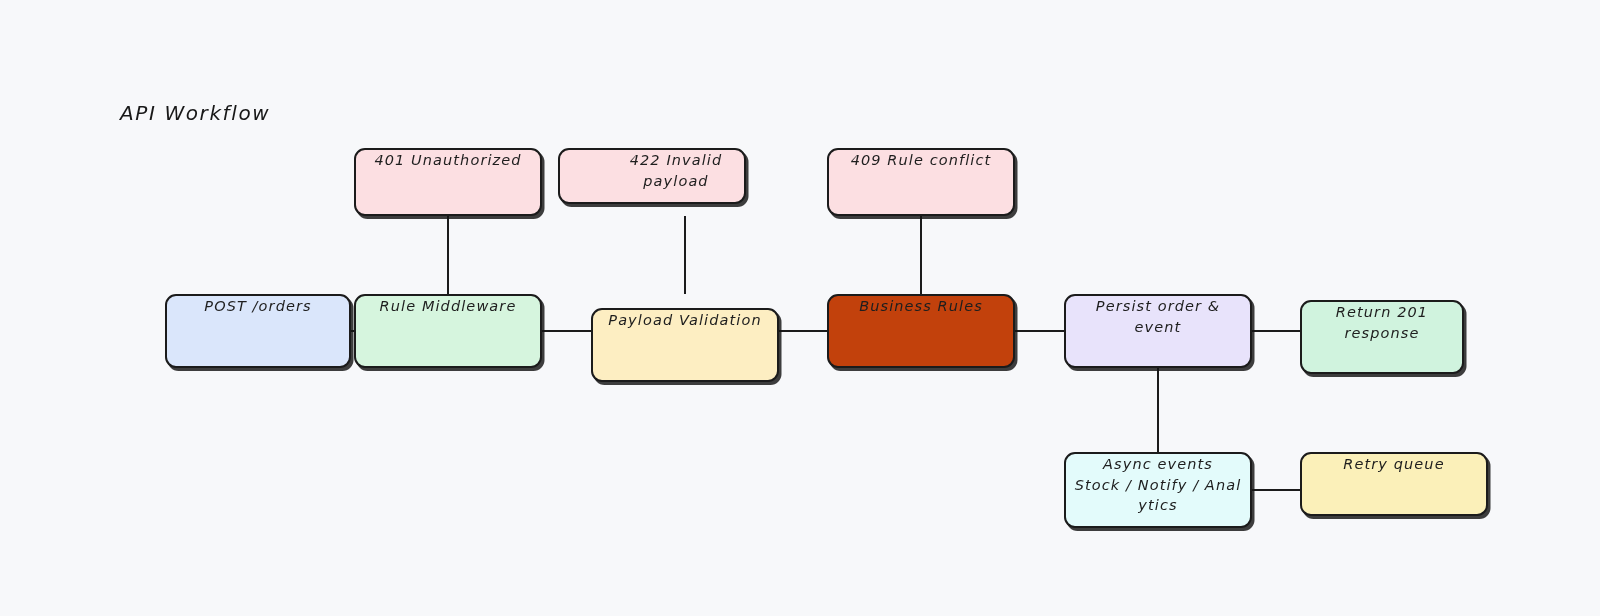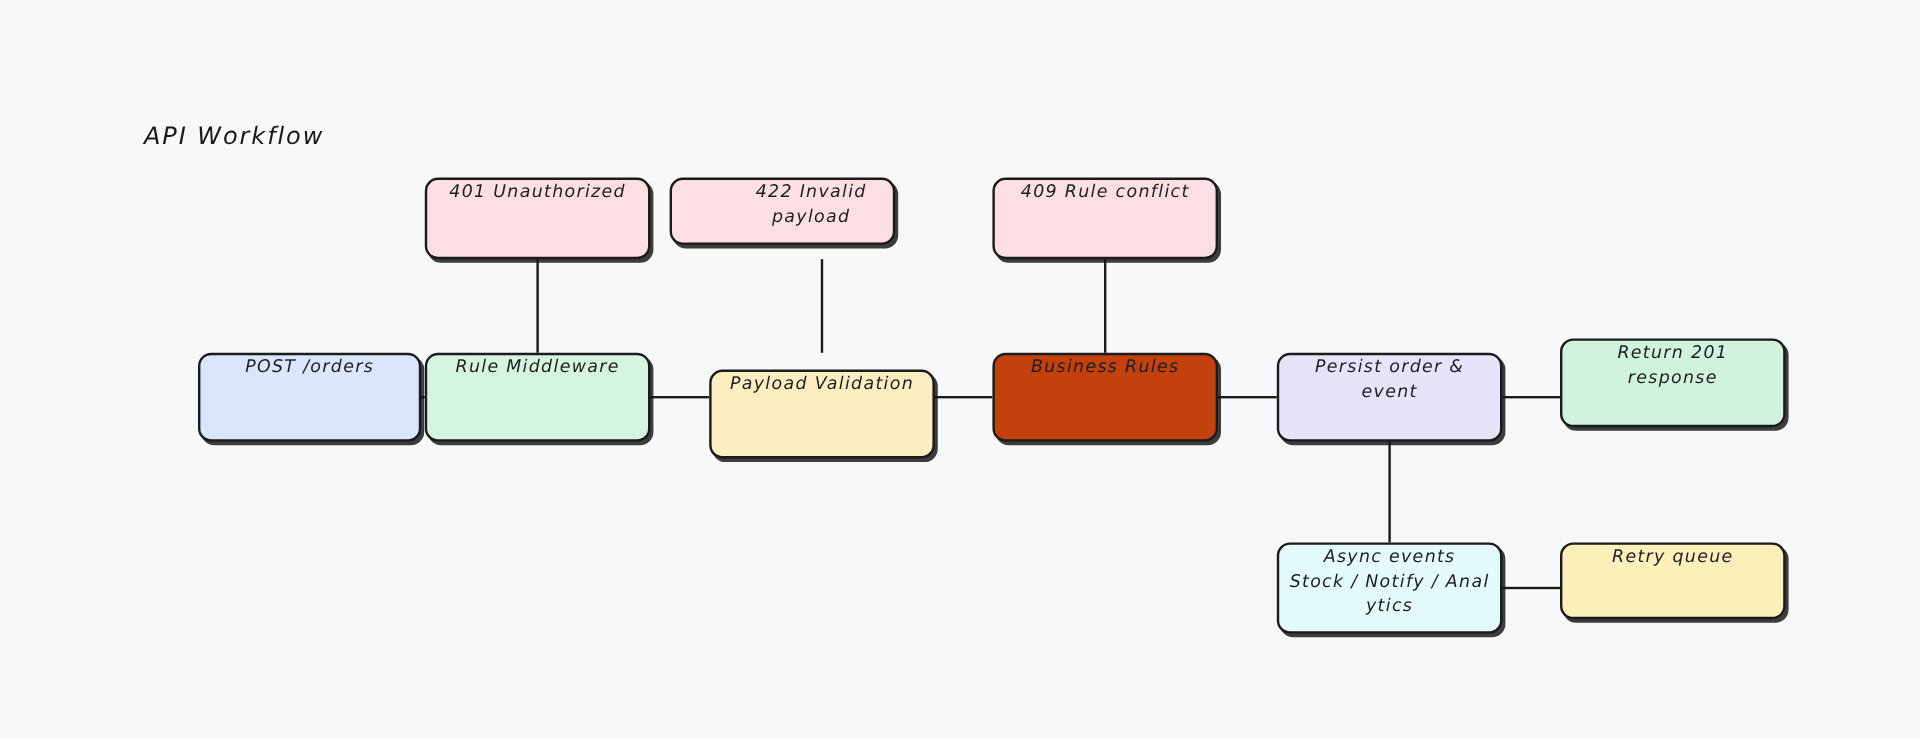--- a/index.html
+++ b/index.html
@@ -89,21 +89,21 @@
       </div>
       <div class="node" style="left: 591px; top: 294px; width: 188px; height: 74px; background: rgb(253, 238, 194); margin-top: 14px;">
         <span class="label">Payload Validation</span>
       </div>
       <div class="node" style="left: 827px; top: 294px; width: 188px; height: 74px; background: #c2410c;">
         <span class="label">Business Rules</span>
       </div>
       <div class="node" style="left: 1064px; top: 294px; width: 188px; height: 74px; background: rgb(232, 227, 251);">
         <span class="label">Persist order &amp; event</span>
       </div>
-      <div class="node" style="left: 1300px; top: 282px; width: 188px; height: 74px; background: rgb(208, 243, 222);">
+      <div class="node" style="left: 1300px; top: 300px; width: 164px; height: 74px; background: rgb(208, 243, 222);">
         <span class="label">Return 201 response</span>
       </div>
       <div class="node" style="left: 354px; top: 148px; width: 188px; height: 68px; background: rgb(252, 223, 226);">
         <span class="label">401 Unauthorized</span>
       </div>
       <div class="node" style="left: 558px; top: 148px; width: 188px; height: 56px; background: rgb(252, 223, 226); padding-left: 48px;">
         <span class="label">422 Invalid payload</span>
       </div>
       <div class="node" style="left: 827px; top: 148px; width: 188px; height: 68px; background: rgb(252, 223, 226);">
         <span class="label">409 Rule conflict</span>

